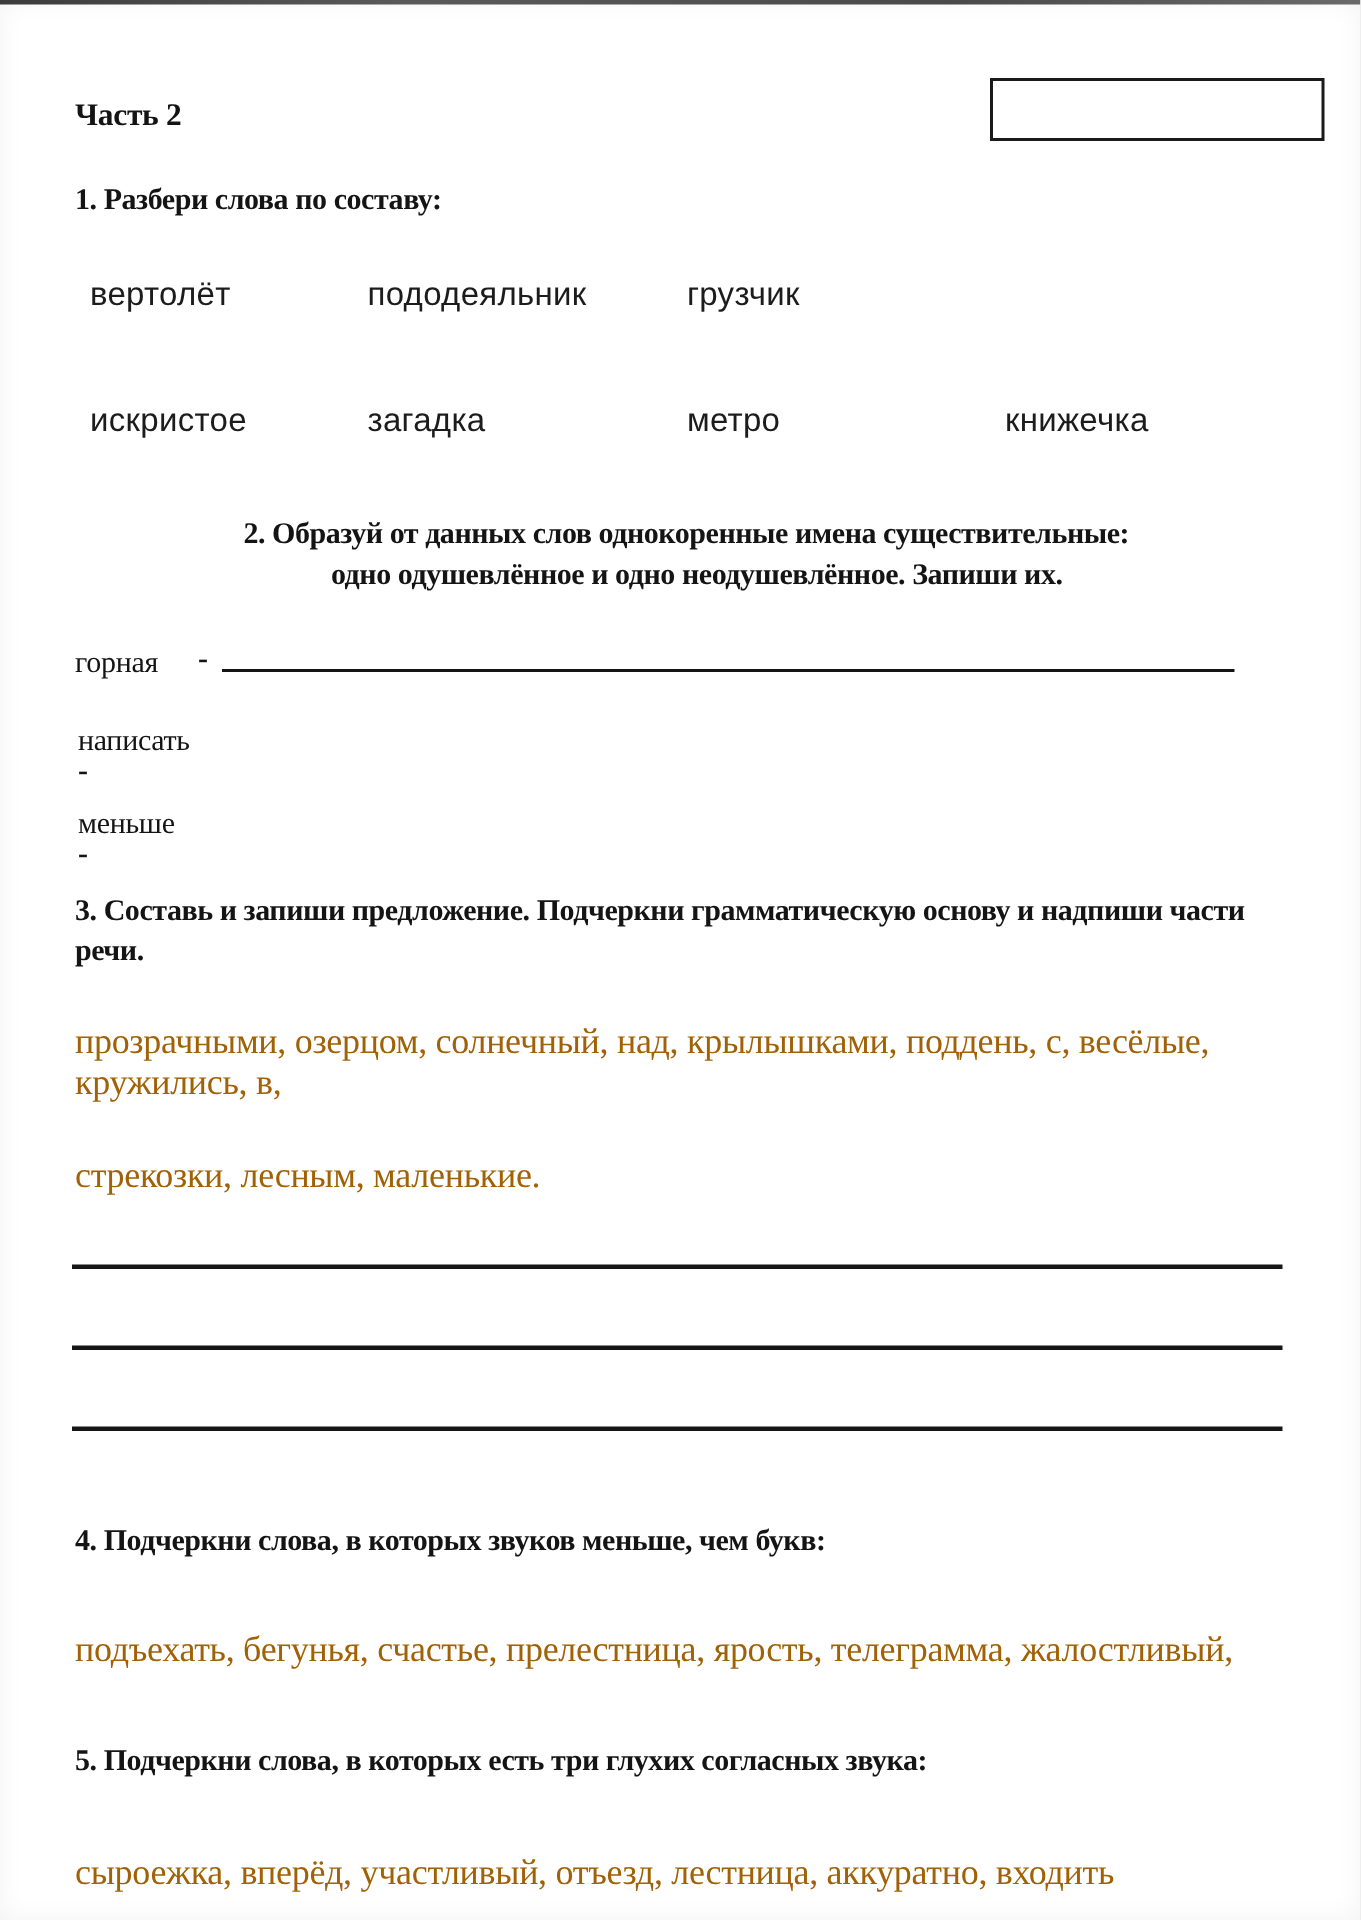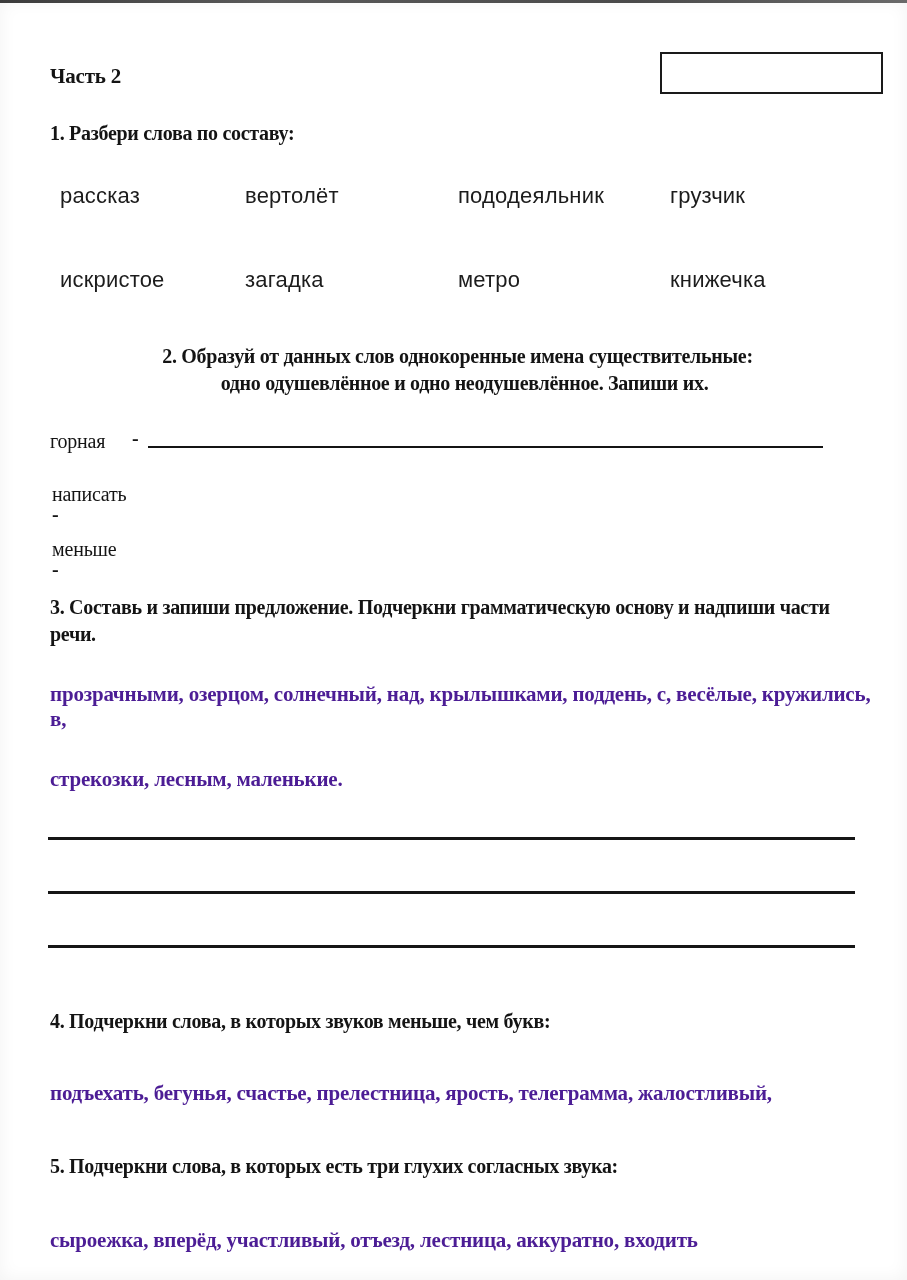--- a/index.html
+++ b/index.html
@@ -87,24 +87,23 @@
   .fill-row .dash { margin: 0 10px 0 2px; font-weight: bold; position: relative; top: -3px; }
   .fill-row .write-line {
     flex: 1;
     border-bottom: 2px solid #141414;
     height: 20px;
   }
 
   
   .t3-title { margin-top: 32px; }
   .word-sentence {
-    font-size: 21px;
+    font-size: 24px;
     letter-spacing: -0.2px;
-    color: #4c1d95;
-    font-weight: bold;
+    color: #a16207;
   }
   .ws-1 { margin-top: 34px; }
   .ws-2 { margin-top: 35px; }
   .answer-line {
     border-bottom: 3px solid #161616;
     height: 0;
     margin-right: 28px;
     margin-left: -2px;
   }
   .al-1 { margin-top: 45px; }
@@ -125,21 +124,20 @@
 
   <div class="content">
 
     <div class="header-row">
       <div class="part-title">Часть 2</div>
       <div class="score-box"></div>
     </div>
 
     <div class="task-title t1-title">1. Разбери слова по составу:</div>
     <div class="word-grid row1">
-      <span>рассказ</span>
       <span>вертолёт</span>
       <span>пододеяльник</span>
       <span>грузчик</span>
     </div>
     <div class="word-grid row2">
       <span>искристое</span>
       <span>загадка</span>
       <span>метро</span>
       <span>книжечка</span>
     </div>

